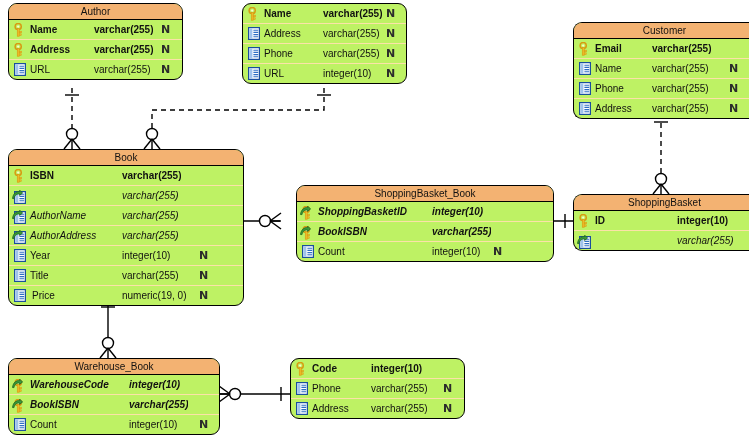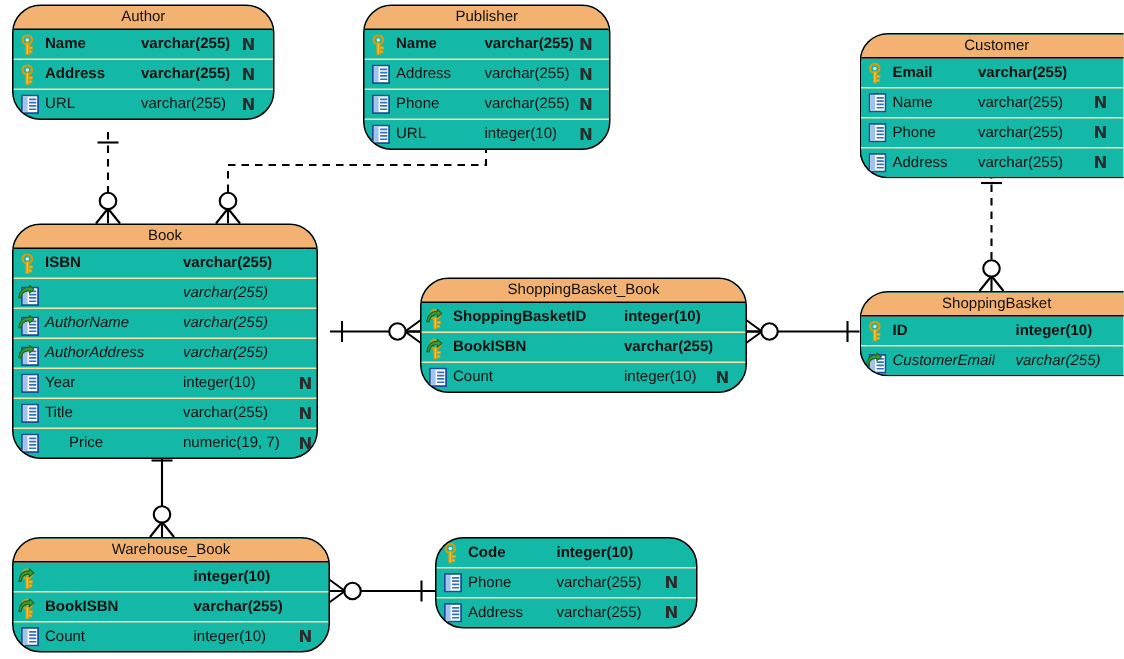--- a/index.html
+++ b/index.html
@@ -10,23 +10,23 @@
     overflow:hidden;
     position:relative;
   }
   #canvas{position:absolute;left:0;top:0;width:749px;height:439px;}
   #links{position:absolute;left:0;top:0;width:749px;height:439px;pointer-events:none;}
 
   
   .entity{
     position:absolute;
     box-sizing:border-box;
-    background:#14b8a6;
+    background:#bef264;
     border:1.6px solid #000000;
-    border-radius:19px;
+    border-radius:9px;
     overflow:hidden;
     z-index:5;
   }
   .entity.clipped-right{
     border-right:none;
     border-top-right-radius:0;
     border-bottom-right-radius:0;
   }
   .ent-title{
     height:15px;
@@ -66,21 +66,21 @@
   }
   .nbadge{
     position:absolute;
     font-size:11px;
     font-weight:bold;
     color:#2b2b2b;
     line-height:19px;
   }
   .pk .cname,.pk .ctype{font-weight:bold;}
   .fk .cname,.fk .ctype{font-style:italic;}
-  .pkfk .cname,.pkfk .ctype{font-weight:bold;}
+  .pkfk .cname,.pkfk .ctype{font-weight:bold;font-style:italic;}
 
   
   .icon-svg{display:block;}
 
   
   .nglyph{
     font-family:"DejaVu Sans", sans-serif;
     font-weight:bold;
     font-size:11px;
   }
@@ -208,21 +208,20 @@
                 </svg>
               </span>
             </div>
             <span class="cname" style="margin-left: 0px;">URL</span>
             <span class="ctype" style="left: 85px;">varchar(255)</span>
             <span class="nbadge nglyph" style="left: 152px;">N</span>
           </div>
         </div>
       </div>
       <div class="entity" style="left: 242px; top: 3px; width: 165px;">
-        <div class="ent-title">Publisher</div>
         <div class="rows">
           <div class="row pk">
             <div class="ic" style="margin-left: 3px;">
               <span>
                 <svg class="icon-svg" width="13" height="14" viewBox="0 0 13 14">
                   <circle cx="4.2" cy="3.6" r="3.1" fill="none" stroke="#d79b12" stroke-width="1.5"></circle>
                   <circle cx="4.2" cy="3.6" r="1.1" fill="#fff8d0"></circle>
                   <rect x="3.3" y="5.6" width="1.9" height="7.6" fill="#f2c12e" stroke="#d79b12" stroke-width="0.7"></rect>
                   <rect x="5.2" y="8.2" width="2.4" height="1.5" fill="#f2c12e" stroke="#d79b12" stroke-width="0.6"></rect>
                   <rect x="5.2" y="10.8" width="2.0" height="1.5" fill="#f2c12e" stroke="#d79b12" stroke-width="0.6"></rect>
@@ -350,21 +349,21 @@
                   <line x1="5.4" y1="9.8" x2="10.2" y2="9.8" stroke="#2f6fc4" stroke-width="1.1"></line>
                 </svg>
               </span>
             </div>
             <span class="cname" style="margin-left: 0px;">Address</span>
             <span class="ctype" style="left: 78px;">varchar(255)</span>
             <span class="nbadge nglyph" style="left: 155px;">N</span>
           </div>
         </div>
       </div>
-      <div class="entity" style="left: 8px; top: 149px; width: 204px;">
+      <div class="entity" style="left: 8px; top: 149px; width: 236px;">
         <div class="ent-title">Book</div>
         <div class="rows">
           <div class="row pk">
             <div class="ic" style="margin-left: 3px;">
               <span>
                 <svg class="icon-svg" width="13" height="14" viewBox="0 0 13 14">
                   <circle cx="4.2" cy="3.6" r="3.1" fill="none" stroke="#d79b12" stroke-width="1.5"></circle>
                   <circle cx="4.2" cy="3.6" r="1.1" fill="#fff8d0"></circle>
                   <rect x="3.3" y="5.6" width="1.9" height="7.6" fill="#f2c12e" stroke="#d79b12" stroke-width="0.7"></rect>
                   <rect x="5.2" y="8.2" width="2.4" height="1.5" fill="#f2c12e" stroke="#d79b12" stroke-width="0.6"></rect>
@@ -477,27 +476,27 @@
                 <svg class="icon-svg" width="12" height="13" viewBox="0 0 12 13">
                   <rect x="0.6" y="0.6" width="10.8" height="11.8" fill="#ffffff" stroke="#1a4f9c" stroke-width="1.2"></rect>
                   <rect x="1.4" y="1.4" width="3.0" height="10.2" fill="#9fc3ec"></rect>
                   <line x1="5.4" y1="3.2" x2="10.2" y2="3.2" stroke="#2f6fc4" stroke-width="1.1"></line>
                   <line x1="5.4" y1="5.4" x2="10.2" y2="5.4" stroke="#2f6fc4" stroke-width="1.1"></line>
                   <line x1="5.4" y1="7.6" x2="10.2" y2="7.6" stroke="#2f6fc4" stroke-width="1.1"></line>
                   <line x1="5.4" y1="9.8" x2="10.2" y2="9.8" stroke="#2f6fc4" stroke-width="1.1"></line>
                 </svg>
               </span>
             </div>
-            <span class="cname" style="margin-left: 16px;">Price</span>
-            <span class="ctype" style="left: 113px;">numeric(19, 7)</span>
+            <span class="cname" style="margin-left: 2px;">Price</span>
+            <span class="ctype" style="left: 113px;">numeric(19, 0)</span>
             <span class="nbadge nglyph" style="left: 190px;">N</span>
           </div>
         </div>
       </div>
-      <div class="entity" style="left: 280px; top: 185px; width: 218px;">
+      <div class="entity" style="left: 296px; top: 185px; width: 258px;">
         <div class="ent-title">ShoppingBasket_Book</div>
         <div class="rows">
           <div class="row pkfk">
             <div class="ic" style="margin-left: 3px;">
               <span style="position:relative;display:block;width:14px;height:14px;">
                 <span style="position:absolute;left:1px;top:1px;">
                   <svg class="icon-svg" width="13" height="14" viewBox="0 0 13 14">
                     <circle cx="4.2" cy="3.6" r="3.1" fill="none" stroke="#d79b12" stroke-width="1.5"></circle>
                     <circle cx="4.2" cy="3.6" r="1.1" fill="#fff8d0"></circle>
                     <rect x="3.3" y="5.6" width="1.9" height="7.6" fill="#f2c12e" stroke="#d79b12" stroke-width="0.7"></rect>
@@ -581,21 +580,20 @@
                     <line x1="5.4" y1="5.4" x2="10.2" y2="5.4" stroke="#2f6fc4" stroke-width="1.1"></line>
                     <line x1="5.4" y1="7.6" x2="10.2" y2="7.6" stroke="#2f6fc4" stroke-width="1.1"></line>
                     <line x1="5.4" y1="9.8" x2="10.2" y2="9.8" stroke="#2f6fc4" stroke-width="1.1"></line>
                   </svg>
                 </span>
                 <svg class="icon-svg" style="position:absolute;left:-1px;top:1px;" width="11" height="10" viewBox="0 0 11 10">
                   <path d="M0.5 8.5 C1.2 3.2 4.4 1.4 7.6 1.6 L7.6 0.2 L10.6 2.9 L7.6 5.4 L7.6 4.0 C5.0 3.7 2.6 5.0 2.0 8.6 Z" fill="#3a9a3a" stroke="#1f661f" stroke-width="0.8" stroke-linejoin="round"></path>
                 </svg>
               </span>
             </div>
-            <span class="cname" style="margin-left: 0px;">CustomerEmail</span>
             <span class="ctype" style="left: 103px;">varchar(255)</span>
           </div>
         </div>
       </div>
       <div class="entity" style="left: 8px; top: 358px; width: 212px;">
         <div class="ent-title">Warehouse_Book</div>
         <div class="rows">
           <div class="row pkfk">
             <div class="ic" style="margin-left: 3px;">
               <span style="position:relative;display:block;width:14px;height:14px;">
@@ -606,20 +604,21 @@
                     <rect x="3.3" y="5.6" width="1.9" height="7.6" fill="#f2c12e" stroke="#d79b12" stroke-width="0.7"></rect>
                     <rect x="5.2" y="8.2" width="2.4" height="1.5" fill="#f2c12e" stroke="#d79b12" stroke-width="0.6"></rect>
                     <rect x="5.2" y="10.8" width="2.0" height="1.5" fill="#f2c12e" stroke="#d79b12" stroke-width="0.6"></rect>
                   </svg>
                 </span>
                 <svg class="icon-svg" style="position:absolute;left:-1px;top:1px;" width="11" height="10" viewBox="0 0 11 10">
                   <path d="M0.5 8.5 C1.2 3.2 4.4 1.4 7.6 1.6 L7.6 0.2 L10.6 2.9 L7.6 5.4 L7.6 4.0 C5.0 3.7 2.6 5.0 2.0 8.6 Z" fill="#3a9a3a" stroke="#1f661f" stroke-width="0.8" stroke-linejoin="round"></path>
                 </svg>
               </span>
             </div>
+            <span class="cname" style="margin-left: 0px;">WarehouseCode</span>
             <span class="ctype" style="left: 120px;">integer(10)</span>
           </div>
           <div class="row pkfk">
             <div class="ic" style="margin-left: 3px;">
               <span style="position:relative;display:block;width:14px;height:14px;">
                 <span style="position:absolute;left:1px;top:1px;">
                   <svg class="icon-svg" width="13" height="14" viewBox="0 0 13 14">
                     <circle cx="4.2" cy="3.6" r="3.1" fill="none" stroke="#d79b12" stroke-width="1.5"></circle>
                     <circle cx="4.2" cy="3.6" r="1.1" fill="#fff8d0"></circle>
                     <rect x="3.3" y="5.6" width="1.9" height="7.6" fill="#f2c12e" stroke="#d79b12" stroke-width="0.7"></rect>

